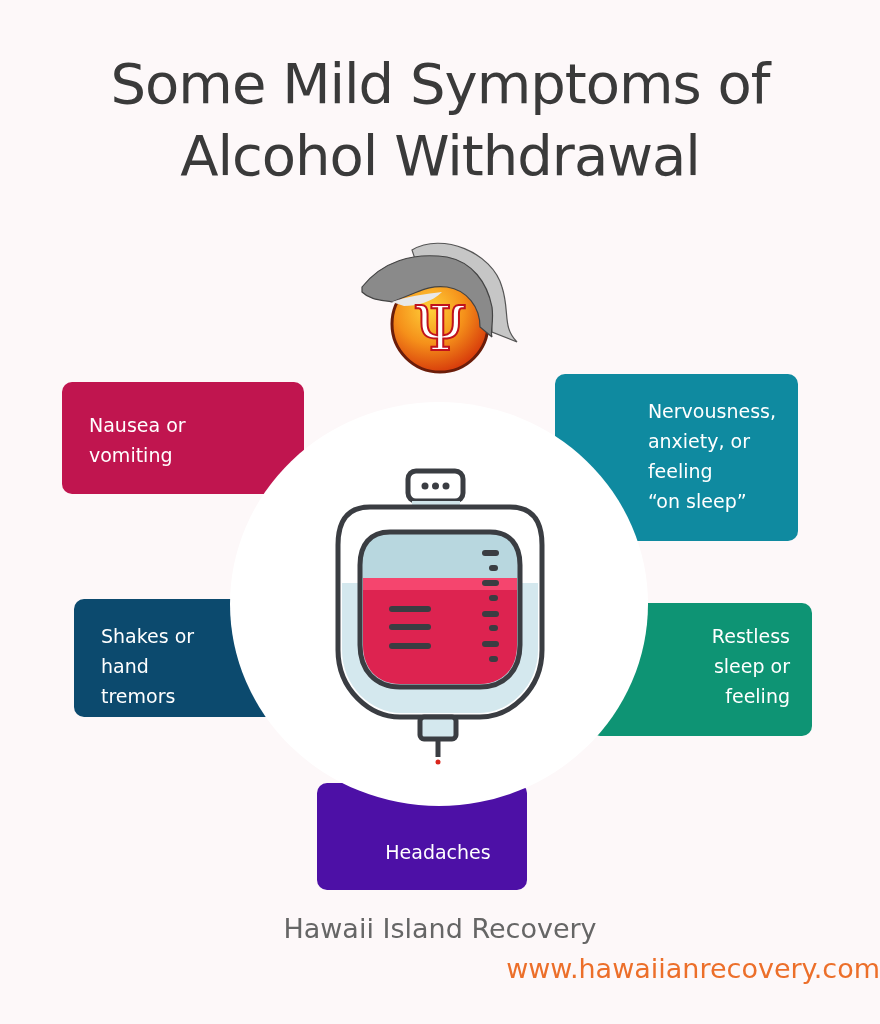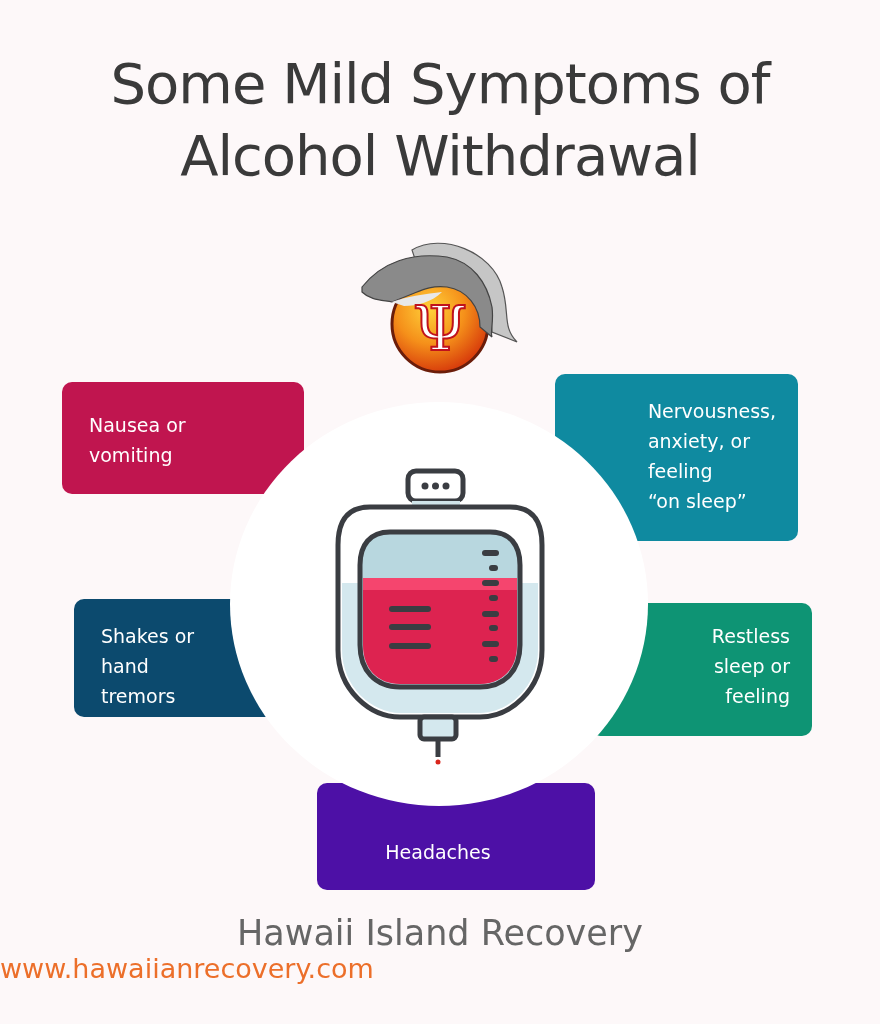--- a/index.html
+++ b/index.html
@@ -23,33 +23,33 @@
   }
   .box .txt { position: absolute; }
   .b1 { left: 62px; top: 382px; width: 242px; height: 112px; background: #c0154f; }
   .b1 .txt { left: 27px; top: 28px; }
   .b2 { left: 555px; top: 374px; width: 243px; height: 167px; background: #0f8aa0; }
   .b2 .txt { right: 22px; top: 22px; text-align: left; }
   .b3 { left: 62px; top: 599px; width: 230px; height: 118px; background: #0c4a6e; margin-left: 12px; }
   .b3 .txt { left: 27px; top: 22px; }
   .b4 { left: 590px; top: 603px; width: 222px; height: 133px; background: #0e9474; }
   .b4 .txt { right: 22px; top: 18px; text-align: right; }
-  .b5 { left: 317px; top: 783px; width: 278px; height: 107px; background: #4d10a6; }
+  .b5 { left: 317px; top: 783px; width: 210px; height: 107px; background: #4d10a6; }
   .b5 .txt { left: 0; width: 242px; top: 54px; text-align: center; }
   .circle {
     position: absolute; left: 230px; top: 402px; width: 418px; height: 404px;
     border-radius: 50%; background: #ffffff;
   }
   .ivbag { position: absolute; left: 320px; top: 465px; width: 240px; height: 300px; }
   .footer-name {
     position: absolute; left: 0; width: 880px; top: 913px; text-align: center;
-    color: #666; font-family: "DejaVu Sans", sans-serif; font-size: 35px;
+    color: #666; font-family: "DejaVu Sans", sans-serif; font-size: 27px;
   }
   .footer-url {
-    position: absolute; left: 0; width: 880px; top: 953px; text-align: left;
+    position: absolute; left: 0; width: 880px; top: 953px; text-align: right;
     color: #ec6f2a; font-family: "DejaVu Sans", sans-serif; font-size: 27px;
   }
 </style>
 </head>
 <body>
 
 <div class="title">
   <div>Some Mild Symptoms of</div>
   <div>Alcohol Withdrawal</div>
 </div>

